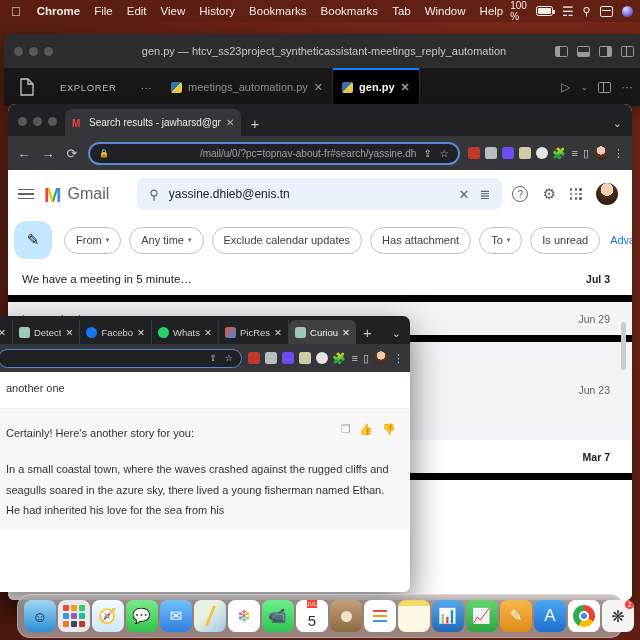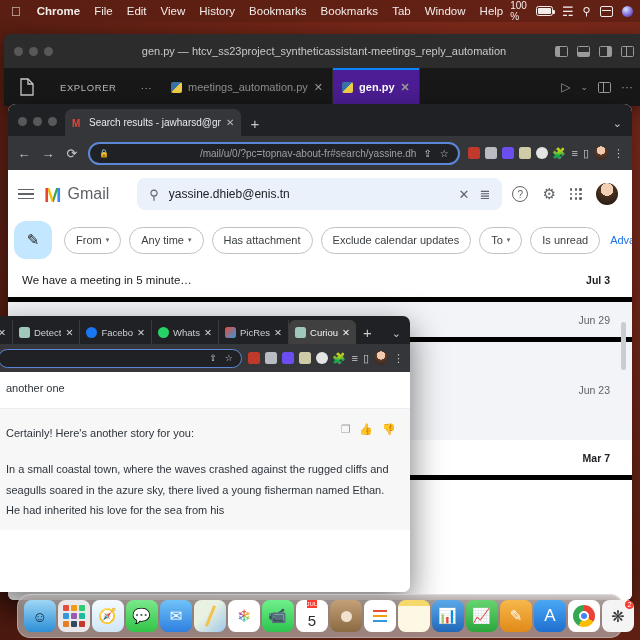--- a/index.html
+++ b/index.html
@@ -74,21 +74,21 @@
   }
   #vscode .explorer {
     width:112px; display:flex; align-items:center; justify-content:space-between;
     padding:0 10px; font-size:9.5px; color:#bbb; letter-spacing:.6px; background:#181818;
   }
   #vscode .tab {
     display:flex; align-items:center; gap:6px; padding:0 9px;
     font-size:11px; color:#8f8f8f; background:#181818;
     border-right:1px solid #2a2a2a; position:relative;
   }
-  #vscode .tab.active { background:#4c1d95; color:#ffffff; font-weight:bold; }
+  #vscode .tab.active { background:#000000; color:#ffffff; font-weight:bold; }
   #vscode .tab.active:before{
     content:""; position:absolute; top:0; left:0; right:0; height:1.5px; background:#0a84ff;
   }
   .pyico { width:11px; height:11px; border-radius:2px;
     background:linear-gradient(135deg,#3a74a8 0 50%, #f2cf48 50% 100%); }
   #vscode .tab .x { font-size:11px; color:#9a9a9a; }
   #vscode .tright { margin-left:auto; display:flex; align-items:center; gap:10px; padding:0 11px; color:#9a9a9a; font-size:12px;}
 
   
   #chrome1 {
@@ -170,21 +170,21 @@
   .chip .cv { font-size:7px; color:#5f6368; }
   .advlink { font-size:11px; color:#1a73e8; white-space:nowrap; padding-left:2px; }
 
   
   .gm-listbar { height:30px; display:flex; align-items:center; justify-content:flex-end;
     gap:14px; padding-right:22px; font-size:10.5px; color:#5f6368; }
   .gm-listbar .arrow { font-size:12px; color:#9aa0a6; }
   .ft { display:flex; align-items:center; gap:3px; font-size:11px; color:#3c4043; font-weight:bold; }
   .mailrow {
     display:flex; align-items:center; height:40px; padding:0 22px 0 14px;
-    border-bottom:5px solid #000000; font-size:11.5px; color:#202124;
+    border-bottom:7px solid #000000; font-size:11.5px; color:#202124;
   }
   .mailrow.unread { background:#ffffff; }
   .mailrow.read { background:#f2f4f7; color:#5f6368; }
   .mailrow .subj { flex:1; white-space:nowrap; overflow:hidden; text-overflow:ellipsis; }
   .mailrow .date { font-size:10.5px; white-space:nowrap; }
   .mailrow.unread .date { font-weight:bold; color:#202124; }
   .attachrow { background:#f2f4f7; padding:0 22px 8px 14px; display:flex; }
   .attach-chip {
     border:1px solid #dadce0; border-radius:13px; height:22px; display:inline-flex;
     align-items:center; gap:6px; padding:0 10px; font-size:10.5px; color:#3c4043; background:#fff;
@@ -404,24 +404,24 @@
       <div class="compose">✎</div>
       <div class="chip">
         <span>From</span>
         <span class="cv">▾</span>
       </div>
       <div class="chip">
         <span>Any time</span>
         <span class="cv">▾</span>
       </div>
       <div class="chip">
+        <span>Exclude calendar updates</span>
+      </div>
+      <div class="chip">
         <span>Has attachment</span>
-      </div>
-      <div class="chip">
-        <span>Exclude calendar updates</span>
       </div>
       <div class="chip">
         <span>To</span>
         <span class="cv">▾</span>
       </div>
       <div class="chip">
         <span>Is unread</span>
       </div>
       <div class="advlink">Advanced search</div>
     </div>

